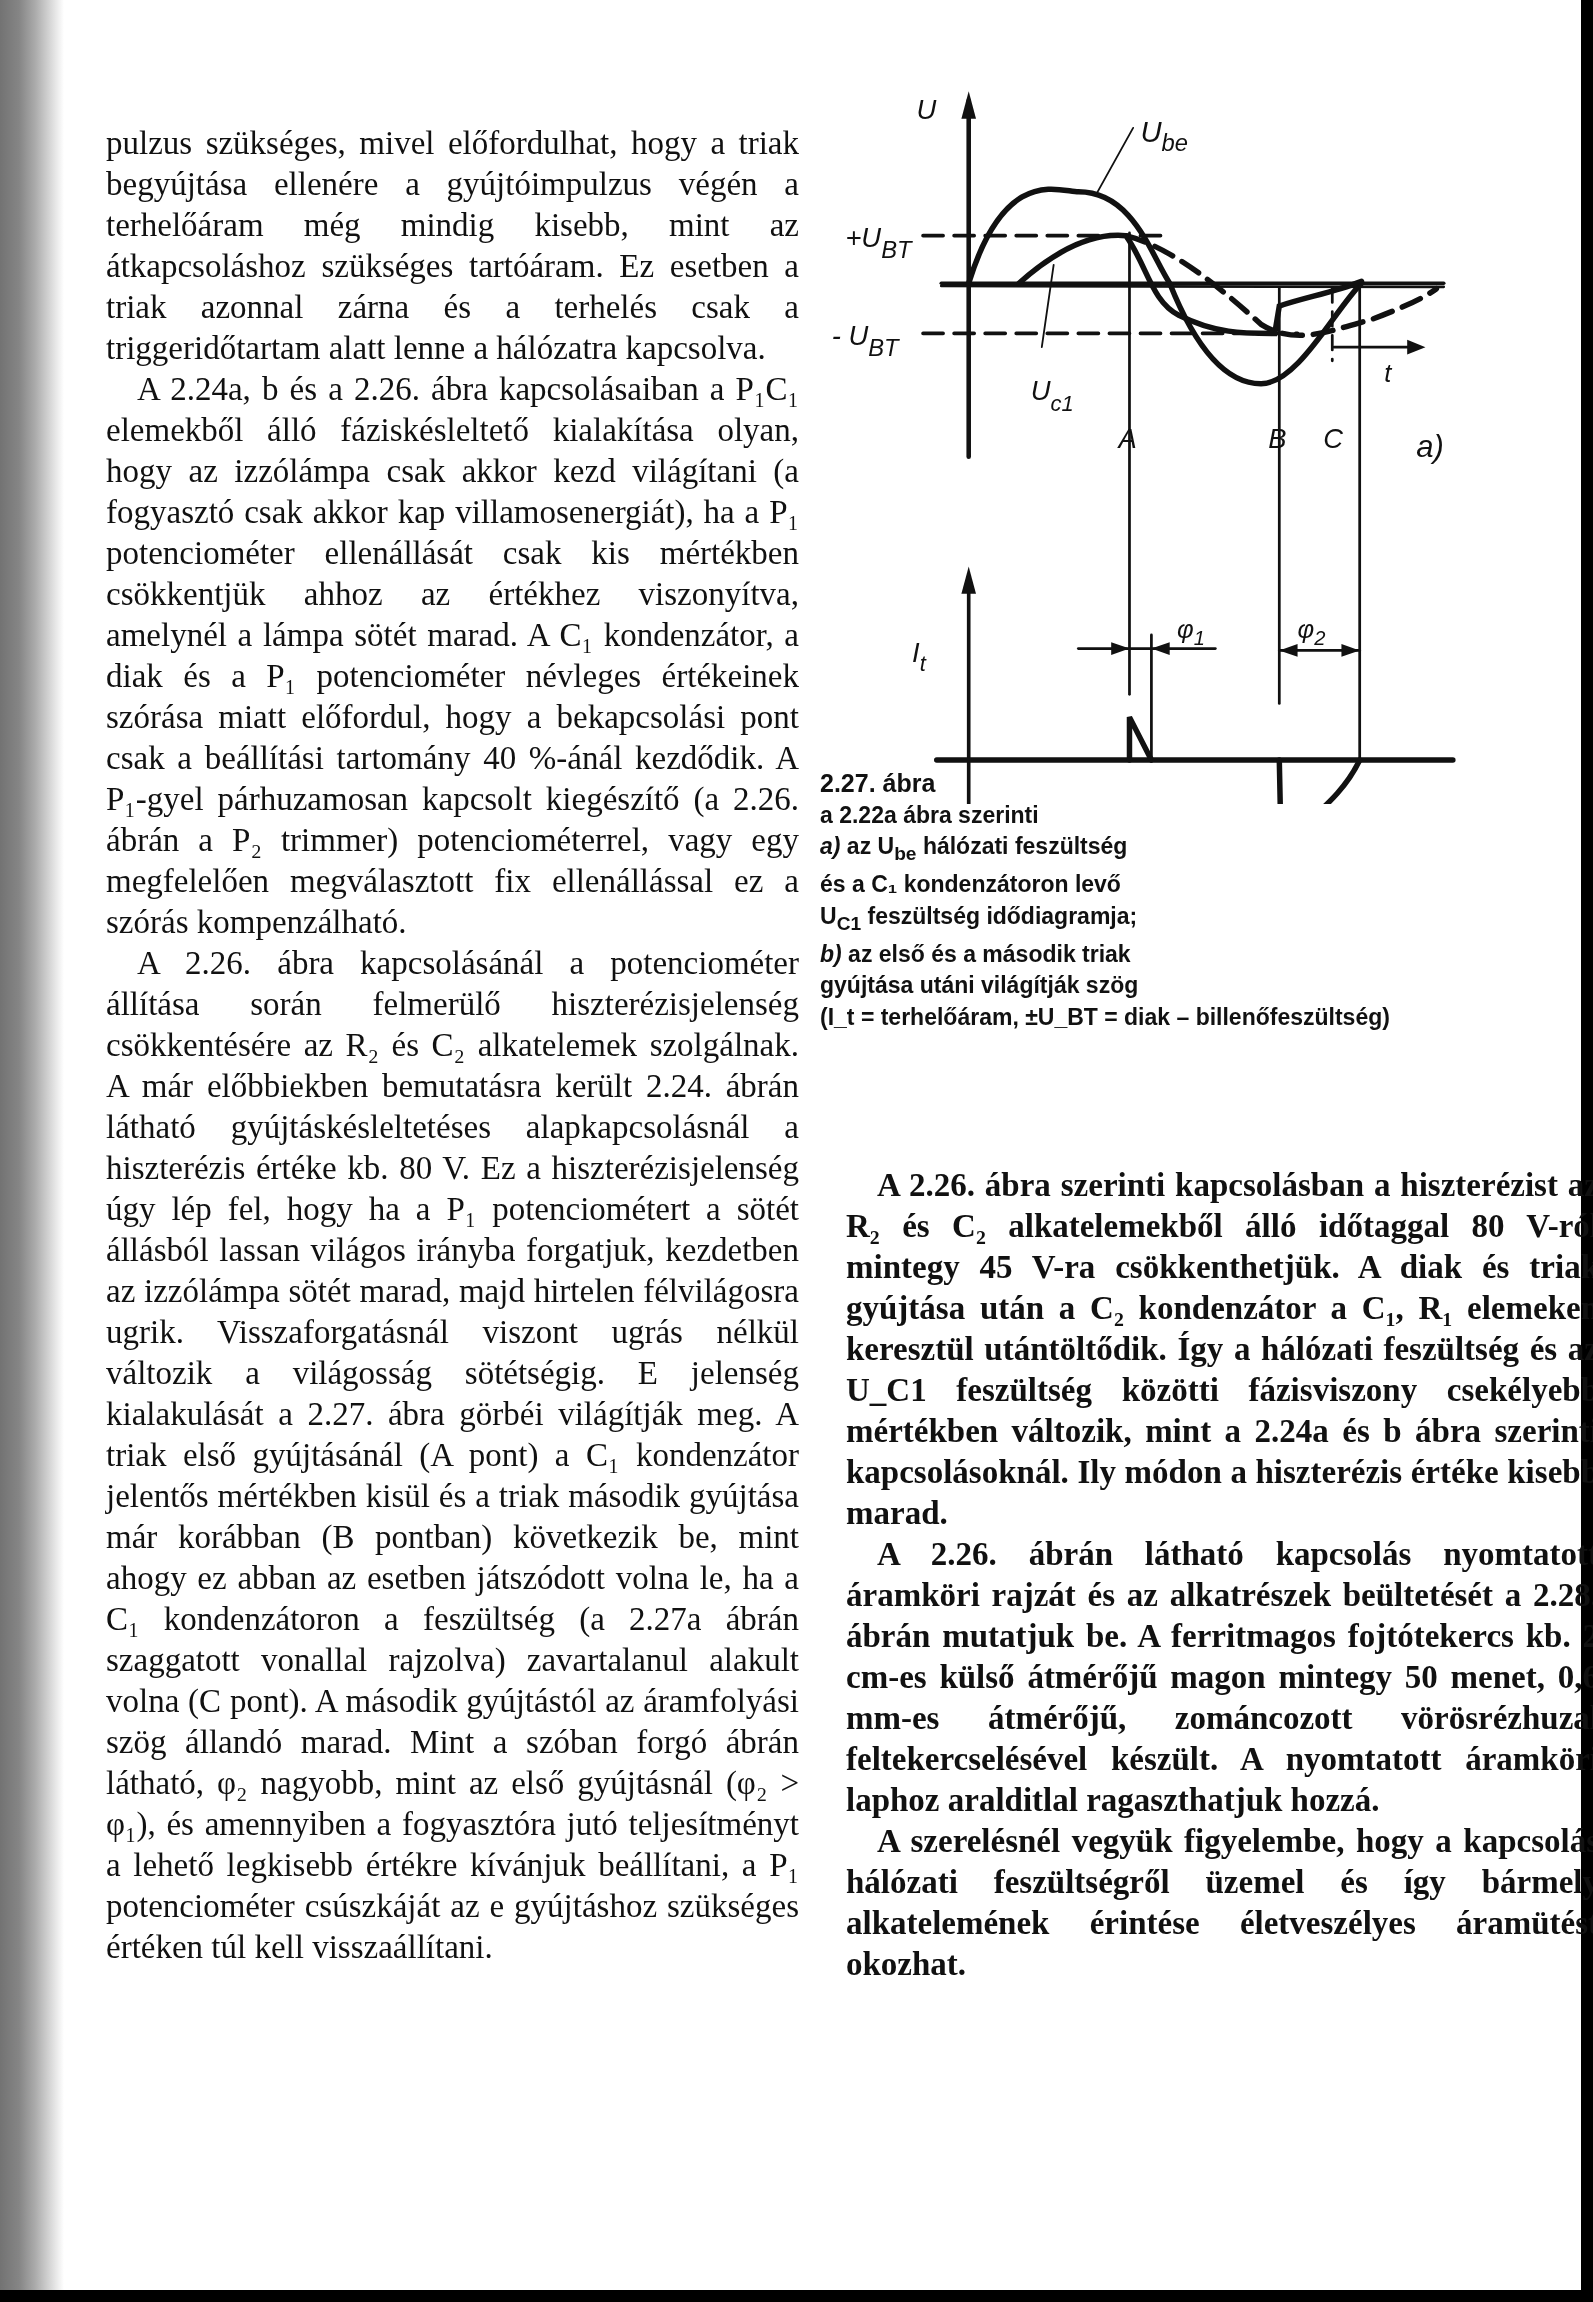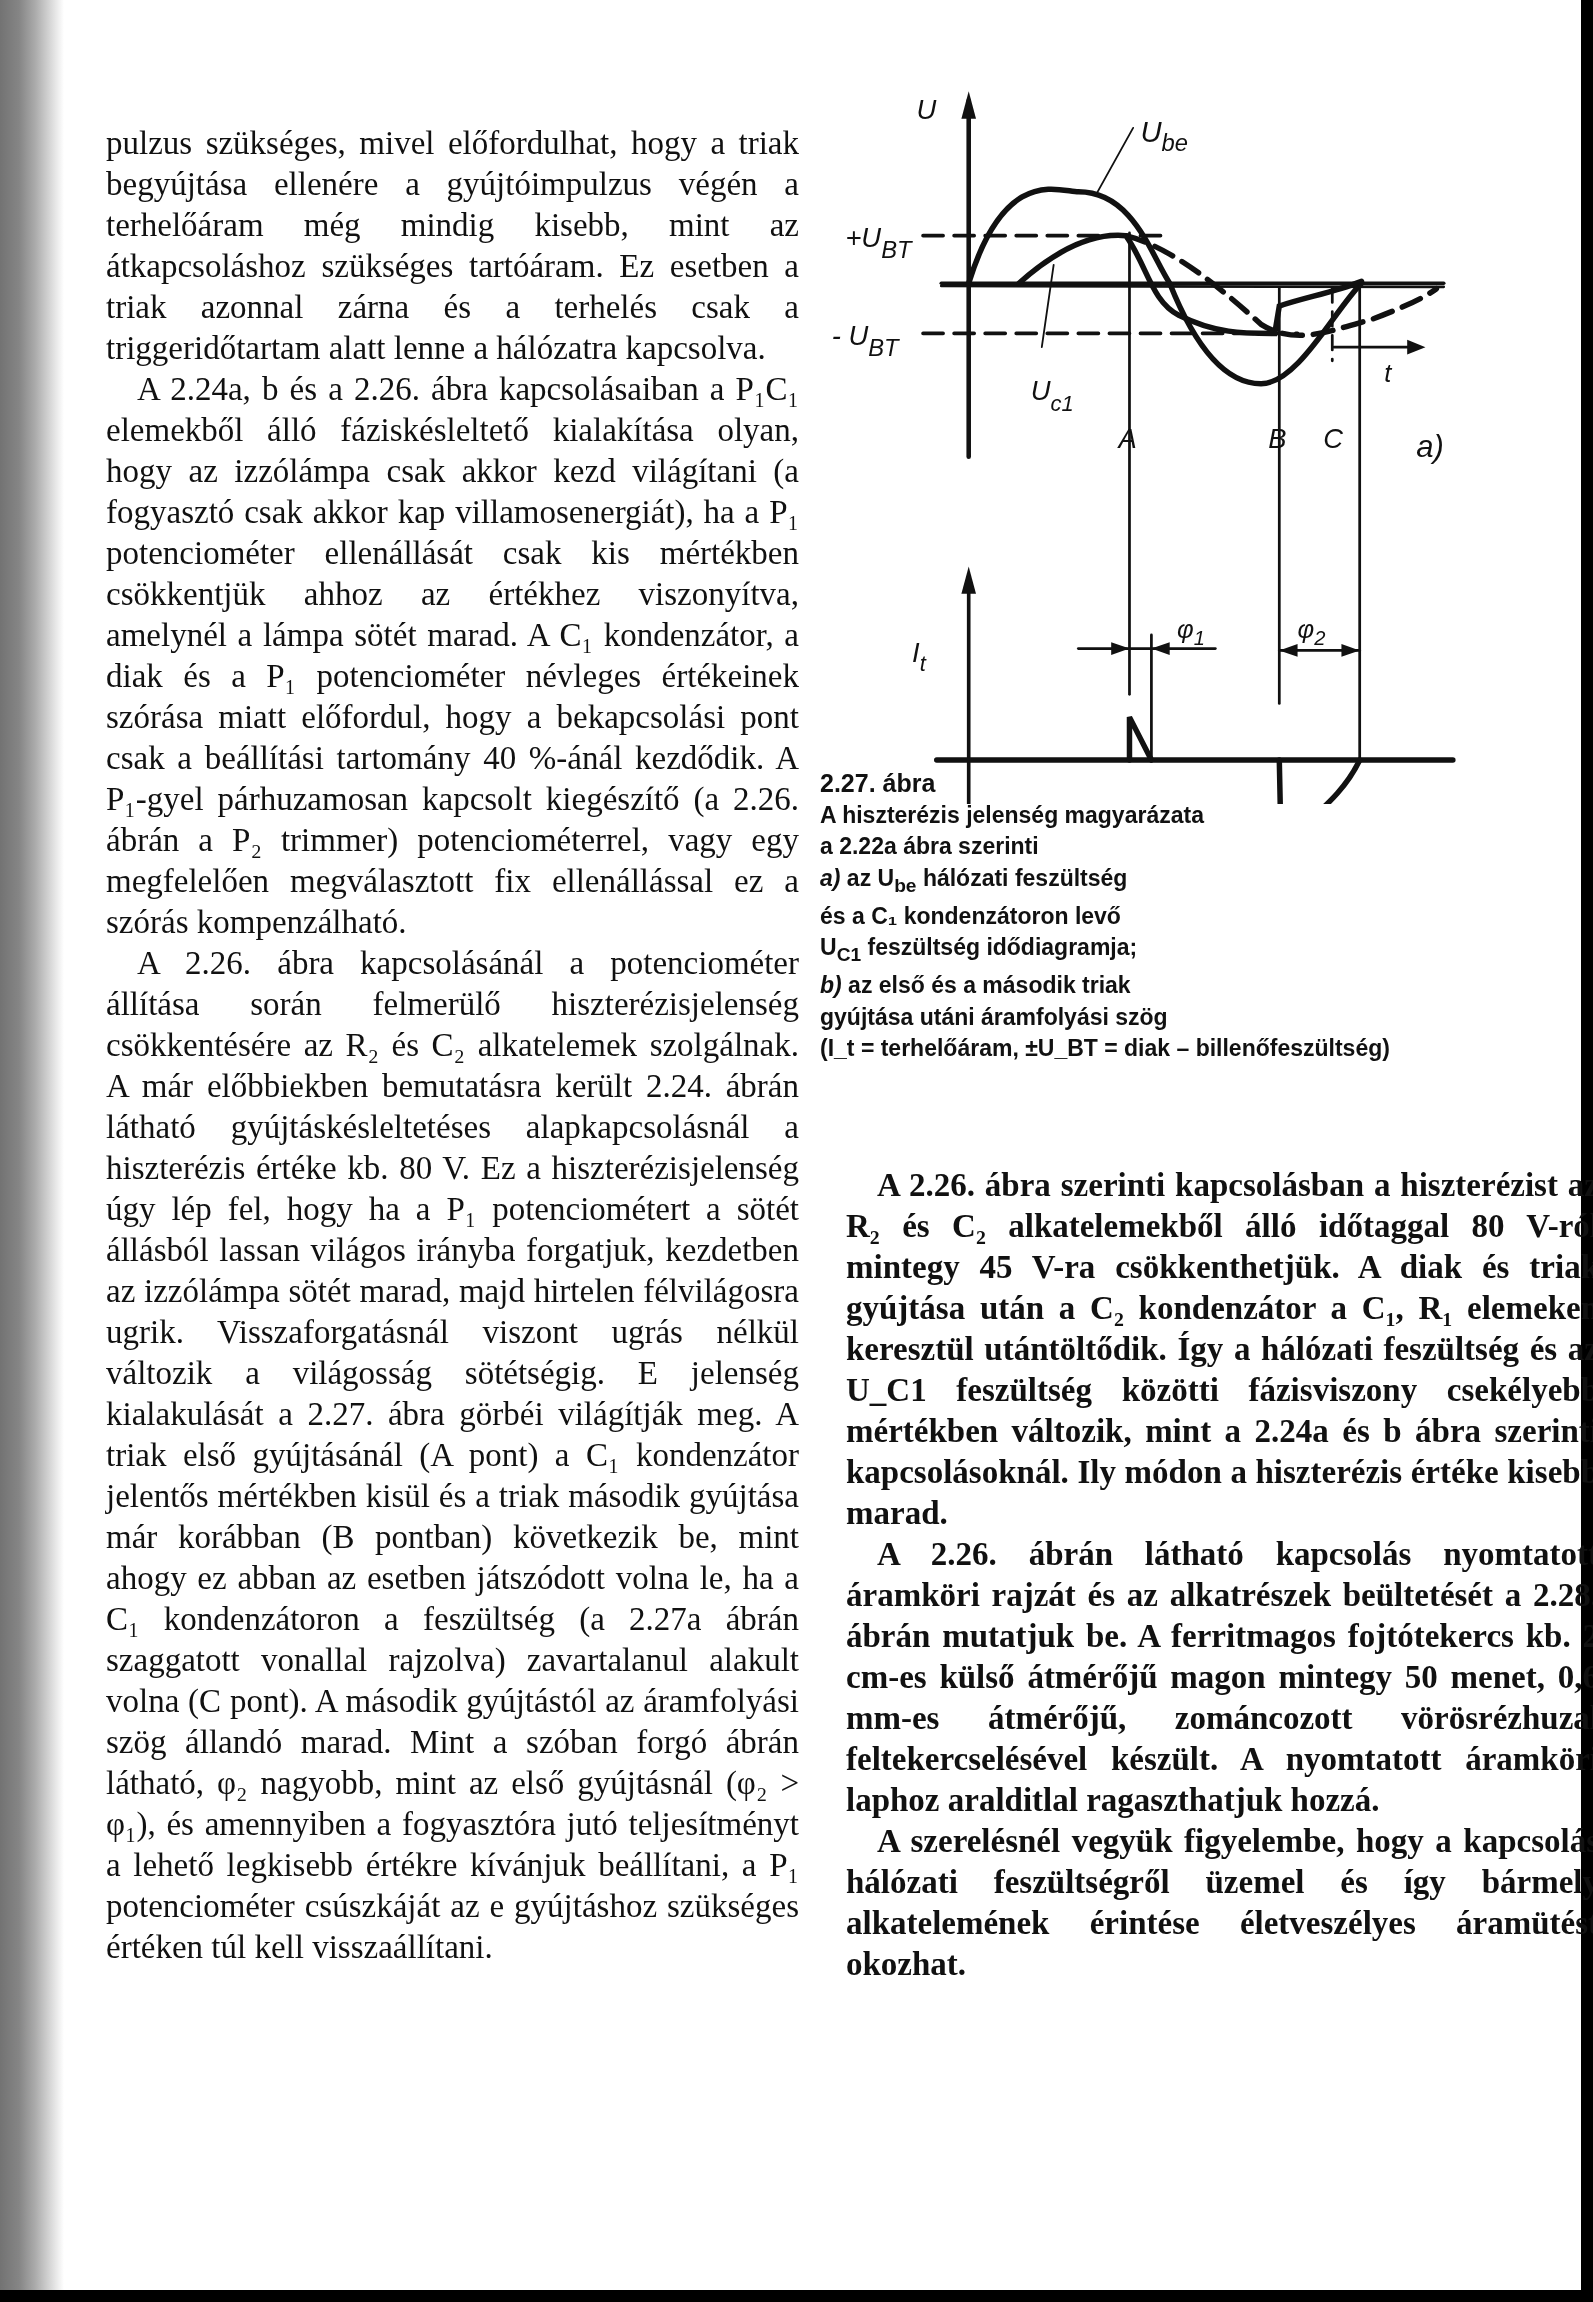--- a/index.html
+++ b/index.html
@@ -98,27 +98,26 @@
       <text x="428" y="618" font-size="28"><tspan>φ</tspan><tspan dy="8" font-size="22">1</tspan></text>
       <text x="560" y="618" font-size="28"><tspan>φ</tspan><tspan dy="8" font-size="22">2</tspan></text>
       <text x="650" y="845" font-size="28">t</text>
       <text x="690" y="892" font-size="34">b)</text>
     </g>
   </svg>
 </div>
 
 <div class="caption">
   <div class="line title">2.27. ábra</div>
-  <div class="line">A hiszterézis jelenség magyarázata</div>
   <div class="line">a 2.22a ábra szerinti</div>
   <div class="line"><i>a)</i><span> az U</span><sub>be</sub><span> hálózati feszültség</span></div>
   <div class="line">és a C₁ kondenzátoron levő</div>
   <div class="line"><span>U</span><sub>C1</sub><span> feszültség idődiagramja;</span></div>
   <div class="line"><i>b)</i><span> az első és a második triak</span></div>
-  <div class="line">gyújtása utáni áramfolyási szög</div>
+  <div class="line">gyújtása utáni világítják szög</div>
   <div class="line">(I_t = terhelőáram, ±U_BT = diak – billenőfeszültség)</div>
 </div>
 
 <div class="col col-right">
   <p class="indent">A 2.26. ábra szerinti kapcsolásban a hiszterézist az R₂ és C₂ alkatelemekből álló időtaggal 80 V-ról mintegy 45 V-ra csökkenthetjük. A diak és triak gyújtása után a C₂ kondenzátor a C₁, R₁ elemeken keresztül utántöltődik. Így a hálózati feszültség és az U_C1 feszültség közötti fázisviszony csekélyebb mértékben változik, mint a 2.24a és b ábra szerinti kapcsolásoknál. Ily módon a hiszterézis értéke kisebb marad.</p>
   <p class="indent">A 2.26. ábrán látható kapcsolás nyomtatott áramköri rajzát és az alkatrészek beültetését a 2.28. ábrán mutatjuk be. A ferritmagos fojtótekercs kb. 2 cm-es külső átmérőjű magon mintegy 50 menet, 0,6 mm-es átmérőjű, zománcozott vörösrézhuzal feltekercselésével készült. A nyomtatott áramköri laphoz aralditlal ragaszthatjuk hozzá.</p>
   <p class="indent">A szerelésnél vegyük figyelembe, hogy a kapcsolás hálózati feszültségről üzemel és így bármely alkatelemének érintése életveszélyes áramütést okozhat.</p>
 </div>
 
 

